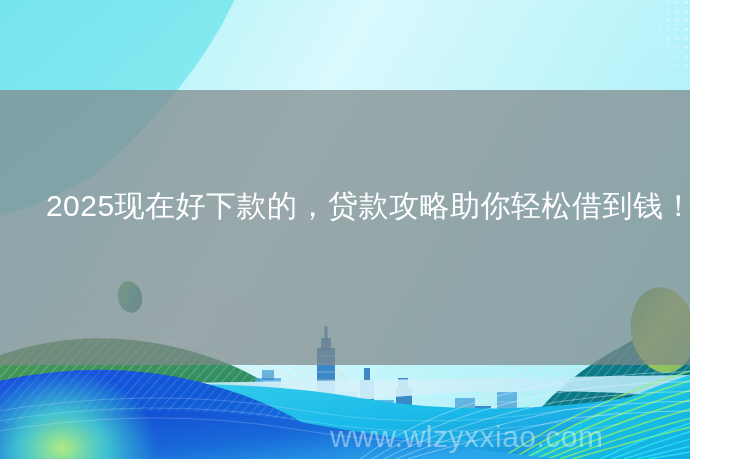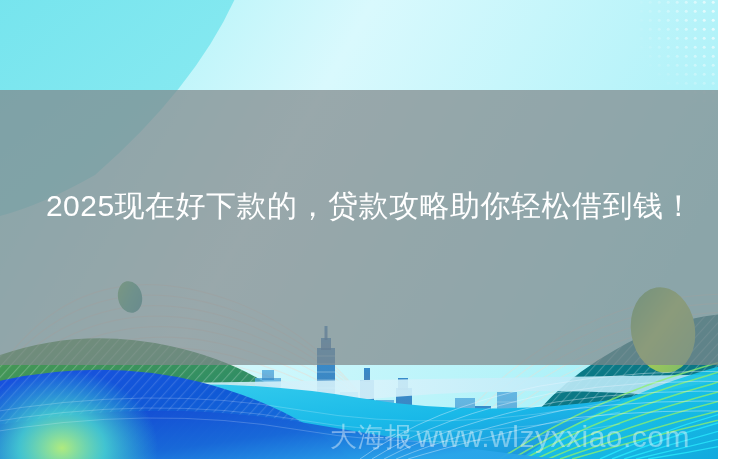--- a/index.html
+++ b/index.html
@@ -9,21 +9,20 @@
   }
   body {
     font-family: "Liberation Sans", sans-serif;
   }
   #poster {
     position: relative;
     width: 690px;
     height: 459px;
     overflow: hidden;
     background: #cdf6fb;
-    padding-left: 28px;
   }
   #poster svg.layer {
     position: absolute;
     left: 0;
     top: 0;
     width: 740px;
     height: 459px;
     display: block;
   }
 
@@ -334,17 +333,16 @@
       <path d="M 396 459 Q 460 432 564 410 Q 658 398 750 402"></path>
       <path d="M 408 459 Q 470 440 572 418 Q 664 408 750 412"></path>
     </g>
   </svg>
 
   <div id="gray-band"></div>
 
   <div id="headline">2025现在好下款的，贷款攻略助你轻松借到钱！</div>
 
   <div id="watermark">
-    <span class="wm-cn">大海报</span>
     <span class="wm-url">www.wlzyxxiao.com</span>
   </div>
 
 </div>
 
 </body></html>

